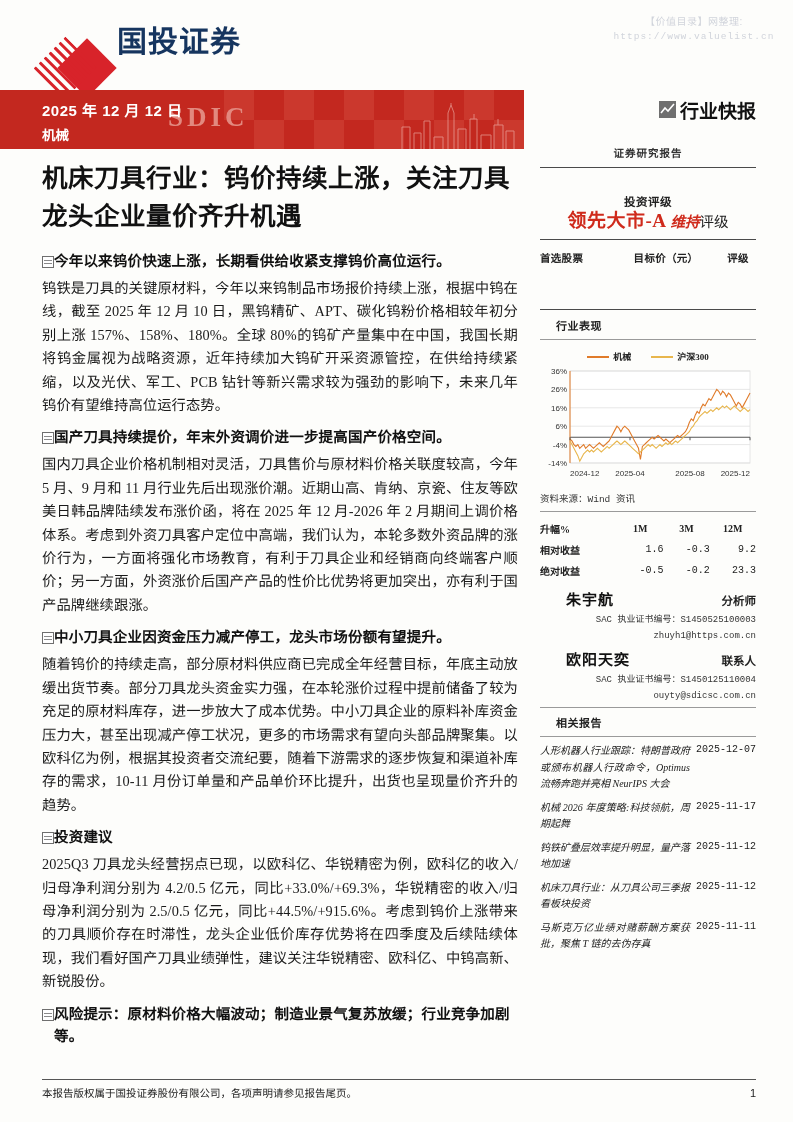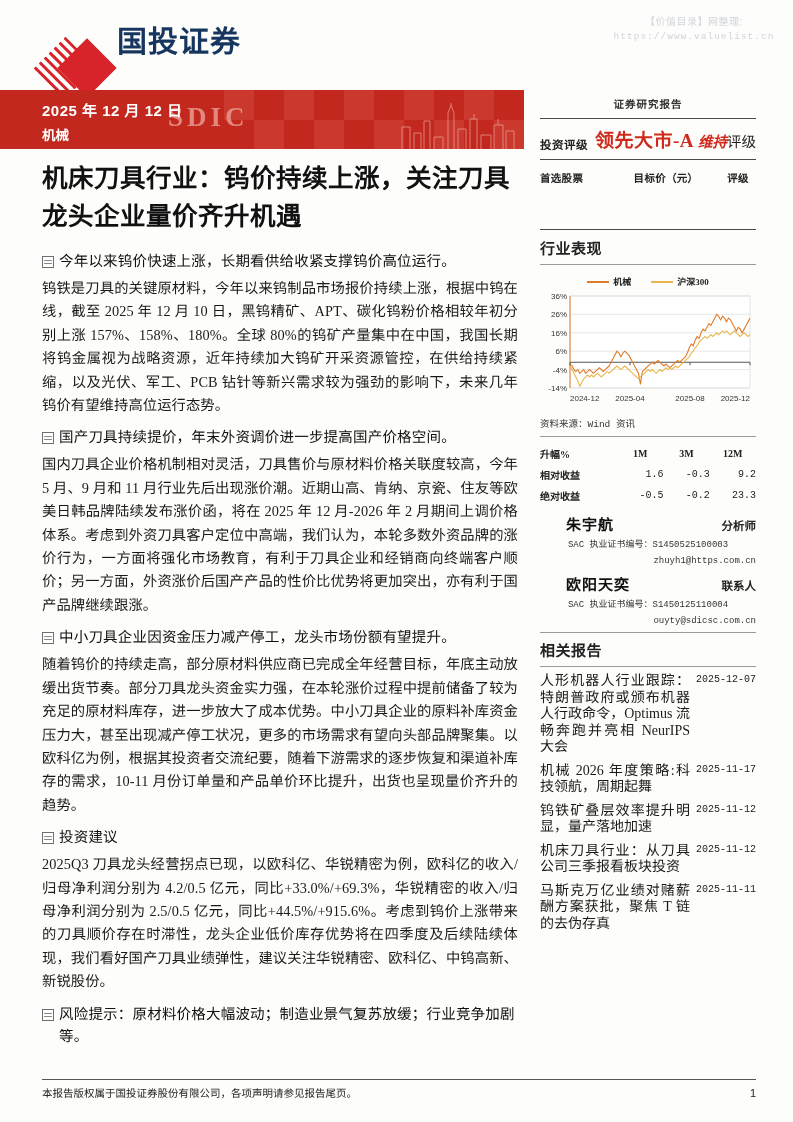--- a/index.html
+++ b/index.html
@@ -55,21 +55,21 @@
     position:absolute;left:42px;top:124px;color:#fff;font-weight:bold;font-size:13.5px;
   }
 
   
   .left{position:absolute;left:42px;top:160px;width:476px;}
   .doc-title{
     font-size:25.5px;font-weight:bold;line-height:38px;color:#111;
     letter-spacing:.5px;margin:0 0 14px 0;
   }
   .sec-head{
-    display:flex;align-items:flex-start;gap:5px;font-weight:normal;font-size:14.5px;
+    display:flex;align-items:flex-start;font-weight:bold;font-size:14.5px;
     color:#111;line-height:22px;margin:9px 0 5px 0;letter-spacing:.2px;
   }
   .bullet-icon{
     flex:0 0 auto;width:10px;height:10px;border:1px solid #6f6f6f;margin-top:6px;
     position:relative;background:#fff;
   }
   .bullet-icon::before,.bullet-icon::after{
     content:"";position:absolute;left:1px;right:1px;height:1px;background:#8a8a8a;
   }
   .bullet-icon::before{top:3px;}
@@ -85,55 +85,55 @@
     display:flex;align-items:center;justify-content:flex-end;gap:4px;
     font-weight:bold;font-size:19px;color:#111;margin-bottom:22px;
   }
   .chart-badge{
     width:17px;height:17px;background:#6f6f6f;display:inline-block;position:relative;
   }
   .rpt-kind{text-align:center;font-size:10.5px;font-weight:bold;color:#333;letter-spacing:1px;}
   .hr{border:0;border-top:1px solid #4a4a4a;margin:7px 0;}
   .hr-thin{border:0;border-top:1px solid #9a9a9a;margin:6px 0;}
 
-  .rating-row{display:flex;align-items:flex-end;justify-content:space-between;margin-top:8px;}
+  .rating-row{display:flex;align-items:center;justify-content:space-between;margin-top:16px;flex-direction:column;}
   .rating-label{font-size:11.5px;font-weight:bold;color:#222;padding-top:9px;letter-spacing:.5px;}
   .rating-val{text-align:right;}
   .rating-main{font-size:19px;font-weight:bold;color:#cf2a1b;line-height:23px;letter-spacing:.5px;}
   .rating-sub{font-size:14.5px;color:#222;line-height:20px;}
   .rating-sub b{color:#cf2a1b;font-style:italic;}
 
   .stock-tbl{width:100%;border-collapse:collapse;font-size:10.5px;font-weight:bold;color:#222;}
   .stock-tbl th{text-align:center;padding:3px 0;font-weight:bold;letter-spacing:.3px;}
   .stock-tbl th.l{text-align:left;}
   .stock-empty{height:34px;}
 
-  .blk-title{font-size:15px;font-weight:bold;color:#222;margin:3px 0 0 0;letter-spacing:.5px;}
+  .blk-title{font-size:11px;font-weight:bold;color:#222;margin:3px 0 0 16px;letter-spacing:.5px;}
 
   
   .chart-box{width:216px;height:124px;position:relative;}
   .legend{display:flex;justify-content:center;gap:20px;font-size:9px;font-weight:bold;color:#222;padding:4px 0 2px;}
   .legend span{display:inline-flex;align-items:center;gap:4px;}
   .legend i{width:22px;height:2px;display:inline-block;}
   .src{font-size:9.5px;color:#333;margin-top:2px;font-family:"Liberation Mono",monospace;}
 
   .perf-tbl{width:100%;border-collapse:collapse;font-size:10px;color:#222;margin-top:3px;}
   .perf-tbl th{font-weight:bold;padding:3px 0;text-align:center;}
   .perf-tbl th.l,.perf-tbl td.l{text-align:left;font-weight:bold;}
   .perf-tbl td{text-align:right;padding:3px 0;font-family:"Liberation Mono",monospace;}
 
   .person{display:flex;align-items:baseline;justify-content:space-between;margin-top:7px;}
   .person-name{font-size:15px;font-weight:bold;color:#111;letter-spacing:1px;padding-left:26px;}
   .person-role{font-size:11.5px;font-weight:bold;color:#222;}
-  .person-lic{font-size:9px;color:#333;text-align:center;margin-top:3px;font-family:"Liberation Mono",monospace;}
+  .person-lic{font-size:9px;color:#333;text-align:right;margin-top:3px;font-family:"Liberation Mono",monospace;}
   .person-mail{font-size:9px;color:#333;text-align:right;margin-top:6px;font-family:"Liberation Mono",monospace;}
 
   .rep-list{margin-top:4px;}
   .rep-item{display:flex;justify-content:space-between;gap:6px;margin-bottom:7px;}
-  .rep-name{font-size:14px;line-height:16.5px;color:#1a1a1a;flex:1 1 auto;text-align:justify;}
+  .rep-name{font-size:10px;line-height:16.5px;color:#1a1a1a;flex:1 1 auto;text-align:justify;font-style:italic;}
   .rep-date{font-size:10px;color:#1a1a1a;white-space:nowrap;flex:0 0 auto;font-family:"Liberation Mono",monospace;padding-top:1px;}
 
   
   .footer{
     position:absolute;left:42px;right:37px;bottom:22px;border-top:1px solid #555;
     padding-top:5px;display:flex;justify-content:space-between;align-items:center;
   }
   .footer-txt{font-size:10.5px;color:#222;}
   .footer-pg{font-size:11px;color:#222;font-family:"Liberation Sans",sans-serif;}
 </style>
@@ -228,20 +228,28 @@
 
     <div>
       <div class="sec-head">
         <span class="bullet-icon"></span>
         <span>风险提示：原材料价格大幅波动；制造业景气复苏放缓；行业竞争加剧等。</span>
       </div>
     </div>
   </div>
 
   <div class="right">
+    <div class="rpt-type">
+      <span class="chart-badge">
+        <svg viewBox="0 0 17 17" width="17" height="17">
+            <polyline points="2,12 6,7 9,10 15,3" fill="none" stroke="#fff" stroke-width="1.6"></polyline>
+          </svg>
+      </span>
+      <span>行业快报</span>
+    </div>
     <div class="rpt-kind">证券研究报告</div>
     <hr class="hr">
 
     <div class="rating-row">
       <span class="rating-label">投资评级</span>
       <span class="rating-val">
         <span class="rating-main">领先大市-A</span>
         <span class="rating-sub">
           <b>维持</b><span>评级</span>
         </span>

